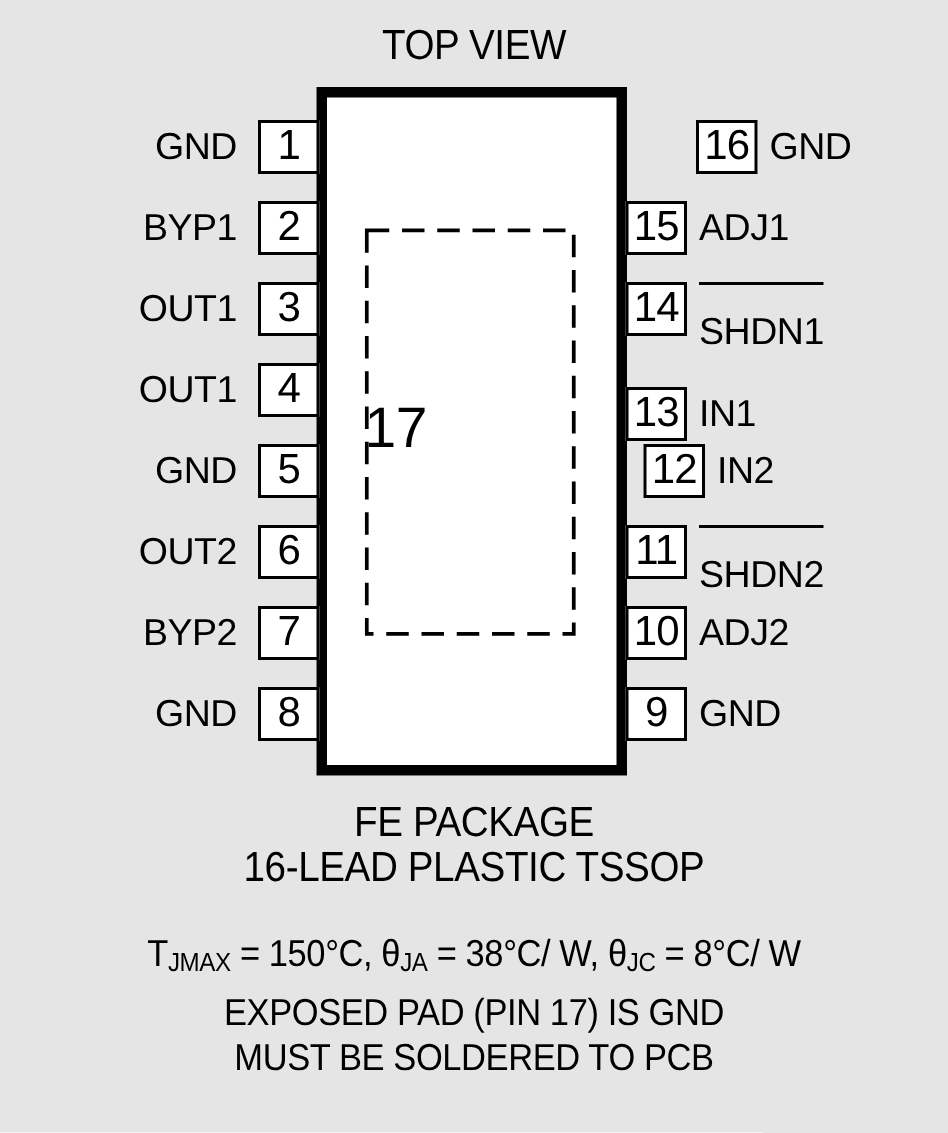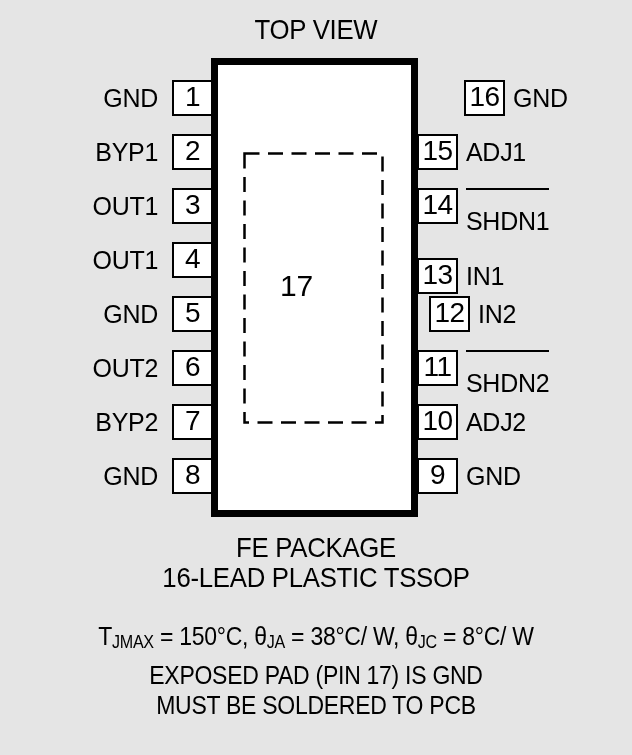--- a/index.html
+++ b/index.html
@@ -47,25 +47,25 @@
   }
   .exposed-pad {
     position: absolute;
     left: 243px;
     top: 152px;
     width: 141px;
     height: 272px;
   }
   .pad-number {
     position: absolute;
-    left: 226px;
+    left: 243px;
     top: 268px;
     width: 141px;
-    text-align: center;
-    font-size: 30px;
+    text-align: left;
+    font-size: 38px;
     line-height: 36px;
     letter-spacing: -0.3px;
   }
   .pin-row {
     position: absolute;
     left: 0;
     width: 632px;
     height: 36px;
   }
   .pin-box {

